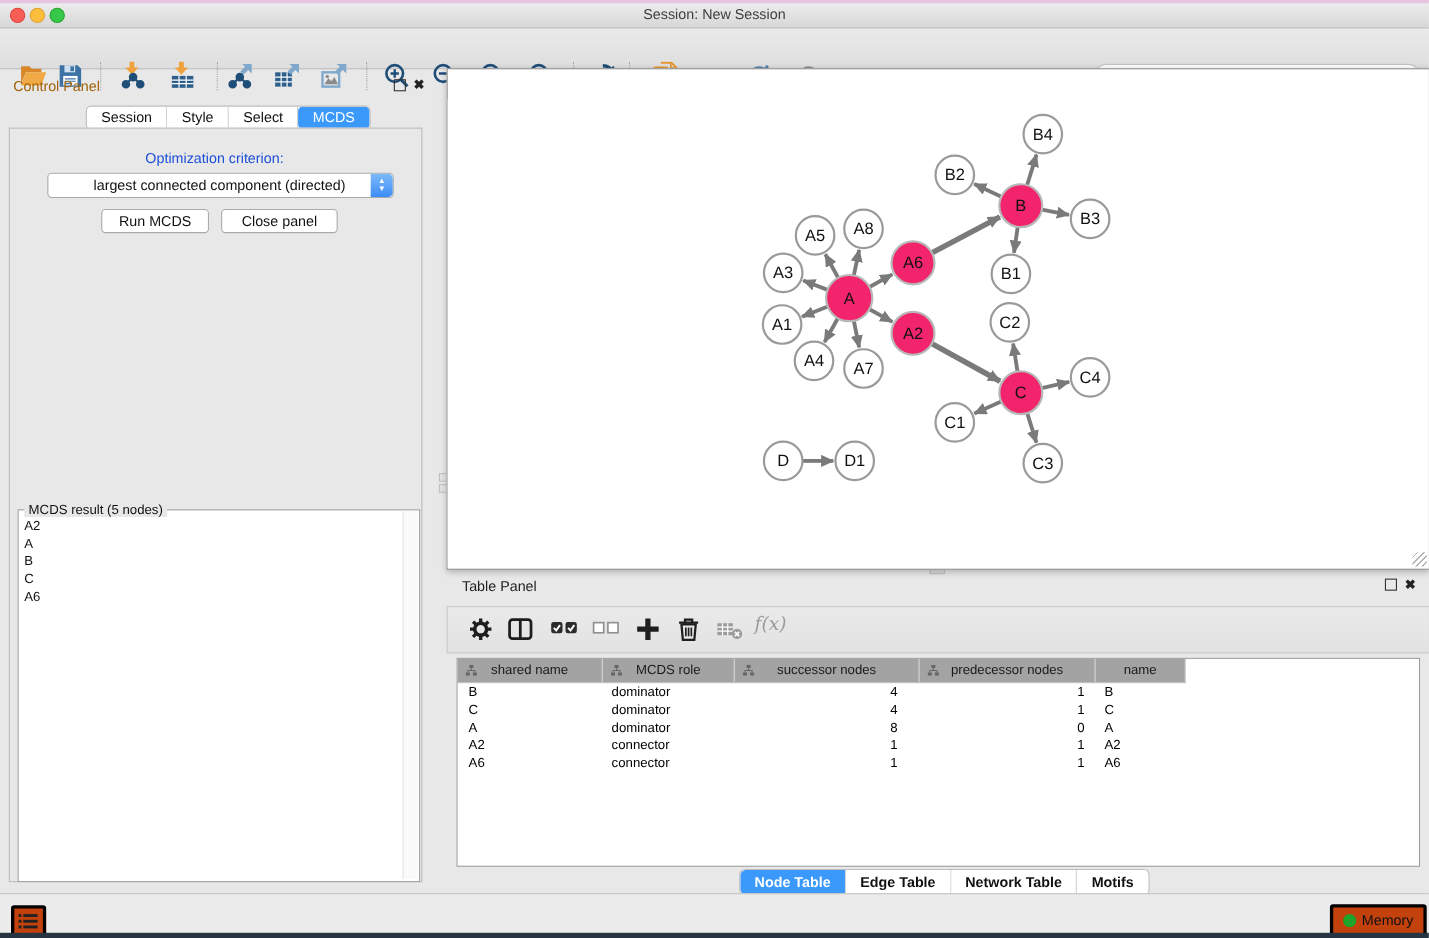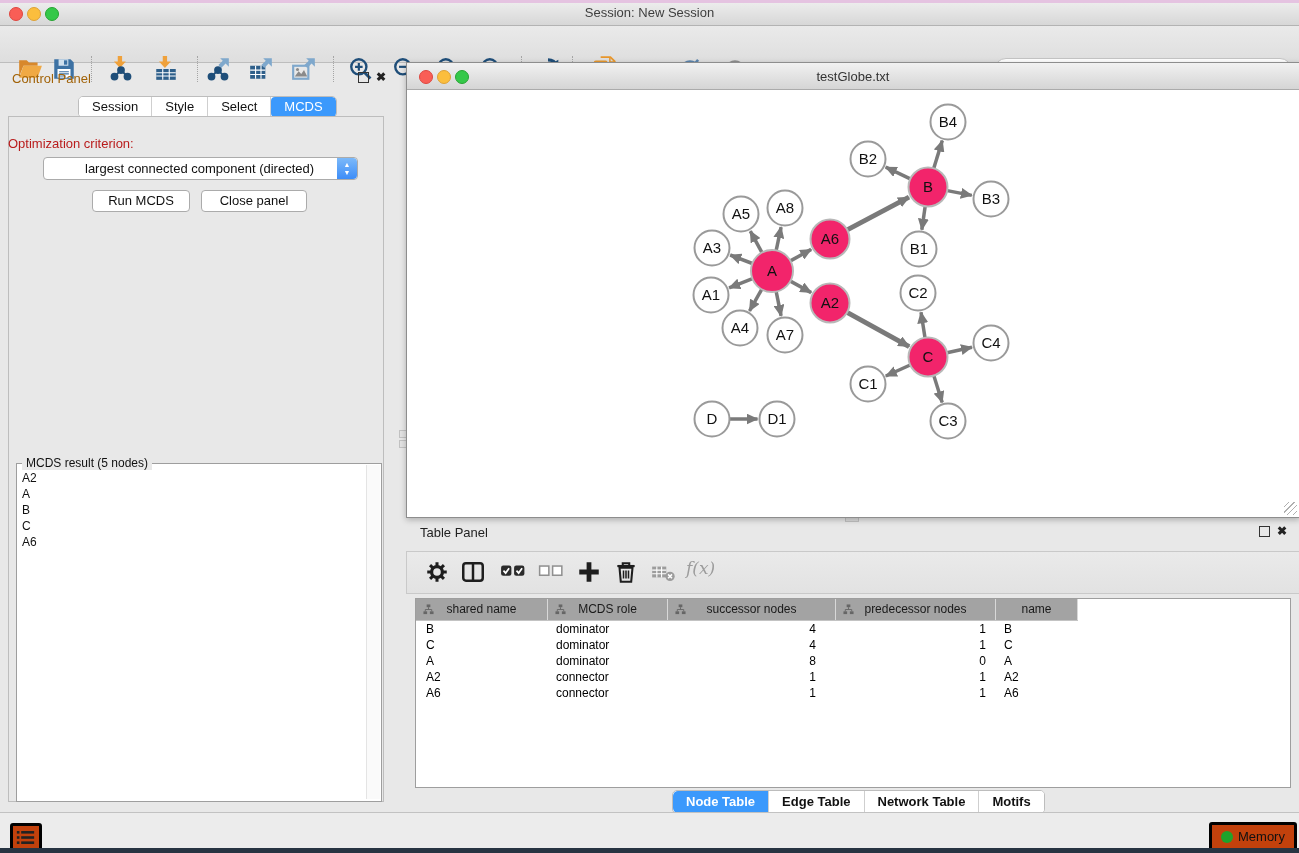--- a/index.html
+++ b/index.html
@@ -33,21 +33,21 @@
   .cp-title{top:71px;left:12px;font-size:13px;color:#a16207;}
   .panel-btn{font-size:12px;color:#222;cursor:pointer;line-height:12px;}
   .float-glyph{width:9px;height:9px;border:1.5px solid #333;display:inline-block;}
   .cp-inner{left:8px;top:116px;width:374px;height:684px;border:1px solid #BDBDBD;background:#E8E8E8;}
   .segbar{display:flex;border:1px solid #BDBDBD;border-radius:5px;background:#FFF;overflow:hidden;height:20px;}
   .seg{padding:0 13px;font-size:13px;line-height:20px;color:#111;background:#FFF;cursor:pointer;
        border-right:1px solid #CFCFCF;}
   .seg:last-child{border-right:none;}
   .seg.active{background:#3B99FC;color:#FFF;border-radius:4px;}
   #cp-tabs{top:96px;left:78px;}
-  .opt-label{top:136px;left:8px;width:374px;font-size:13px;color:#b91c1c;}
+  .opt-label{top:136px;left:8px;width:374px;text-align:center;font-size:13px;color:#1d4ed8;}
   .dropdown{top:157px;left:43px;width:313px;height:21px;background:#FFF;border:1px solid #ABABAB;
             border-radius:4px;cursor:pointer;}
   .dropdown .val{position:absolute;left:9px;top:3px;font-size:13px;color:#111;white-space:nowrap;margin-left:32px;}
   .dd-stepper{position:absolute;right:0;top:0;width:20px;height:21px;border-radius:0 4px 4px 0;
               background:linear-gradient(#7CB9F9,#3D8DF8);}
   .dd-stepper span{position:absolute;left:0;width:20px;text-align:center;color:#FFF;font-size:7px;line-height:7px;}
   .btn{height:20px;background:#FFF;border:1px solid #ABABAB;border-radius:4px;font-size:13px;color:#111;
        text-align:center;line-height:20px;cursor:pointer;}
   .groupbox{left:16px;top:463px;width:364px;height:337px;border:1px solid #9E9E9E;background:#FFF;}
   .groupbox .gb-label{position:absolute;top:-8px;left:5px;background:#E8E8E8;padding:0 4px;font-size:12px;color:#111;}
@@ -288,26 +288,20 @@
   <div class="gb-scroll"></div>
 </div>
 
 <div class="abs div-grip-v">
     <i></i>
     <i></i>
   </div>
 <div class="abs div-grip-h"></div>
 
 <div class="abs net-window">
-  <div class="net-titlebar">
-    <span class="abs tl red"></span>
-    <span class="abs tl yel"></span>
-    <span class="abs tl grn"></span>
-    <div class="net-title">testGlobe.txt</div>
-  </div>
   <div class="net-canvas">
     <svg id="graph-svg" width="890" height="426">
         <defs>
           <marker id="arr" markerUnits="userSpaceOnUse" markerWidth="13" markerHeight="11" refX="11" refY="5.5" orient="auto">
             <path d="M0 0L12 5.5 0 11Z" fill="#7A7A7A"></path>
           </marker>
         </defs>
         <line x1="355.0" y1="162.6" x2="343.3" y2="141.1" stroke="#7A7A7A" stroke-width="3.5" marker-end="url(#arr)"></line>
         <line x1="369.2" y1="160.4" x2="374.1" y2="137.1" stroke="#7A7A7A" stroke-width="3.5" marker-end="url(#arr)"></line>
         <line x1="345.4" y1="173.5" x2="323.2" y2="165.0" stroke="#7A7A7A" stroke-width="3.5" marker-end="url(#arr)"></line>

